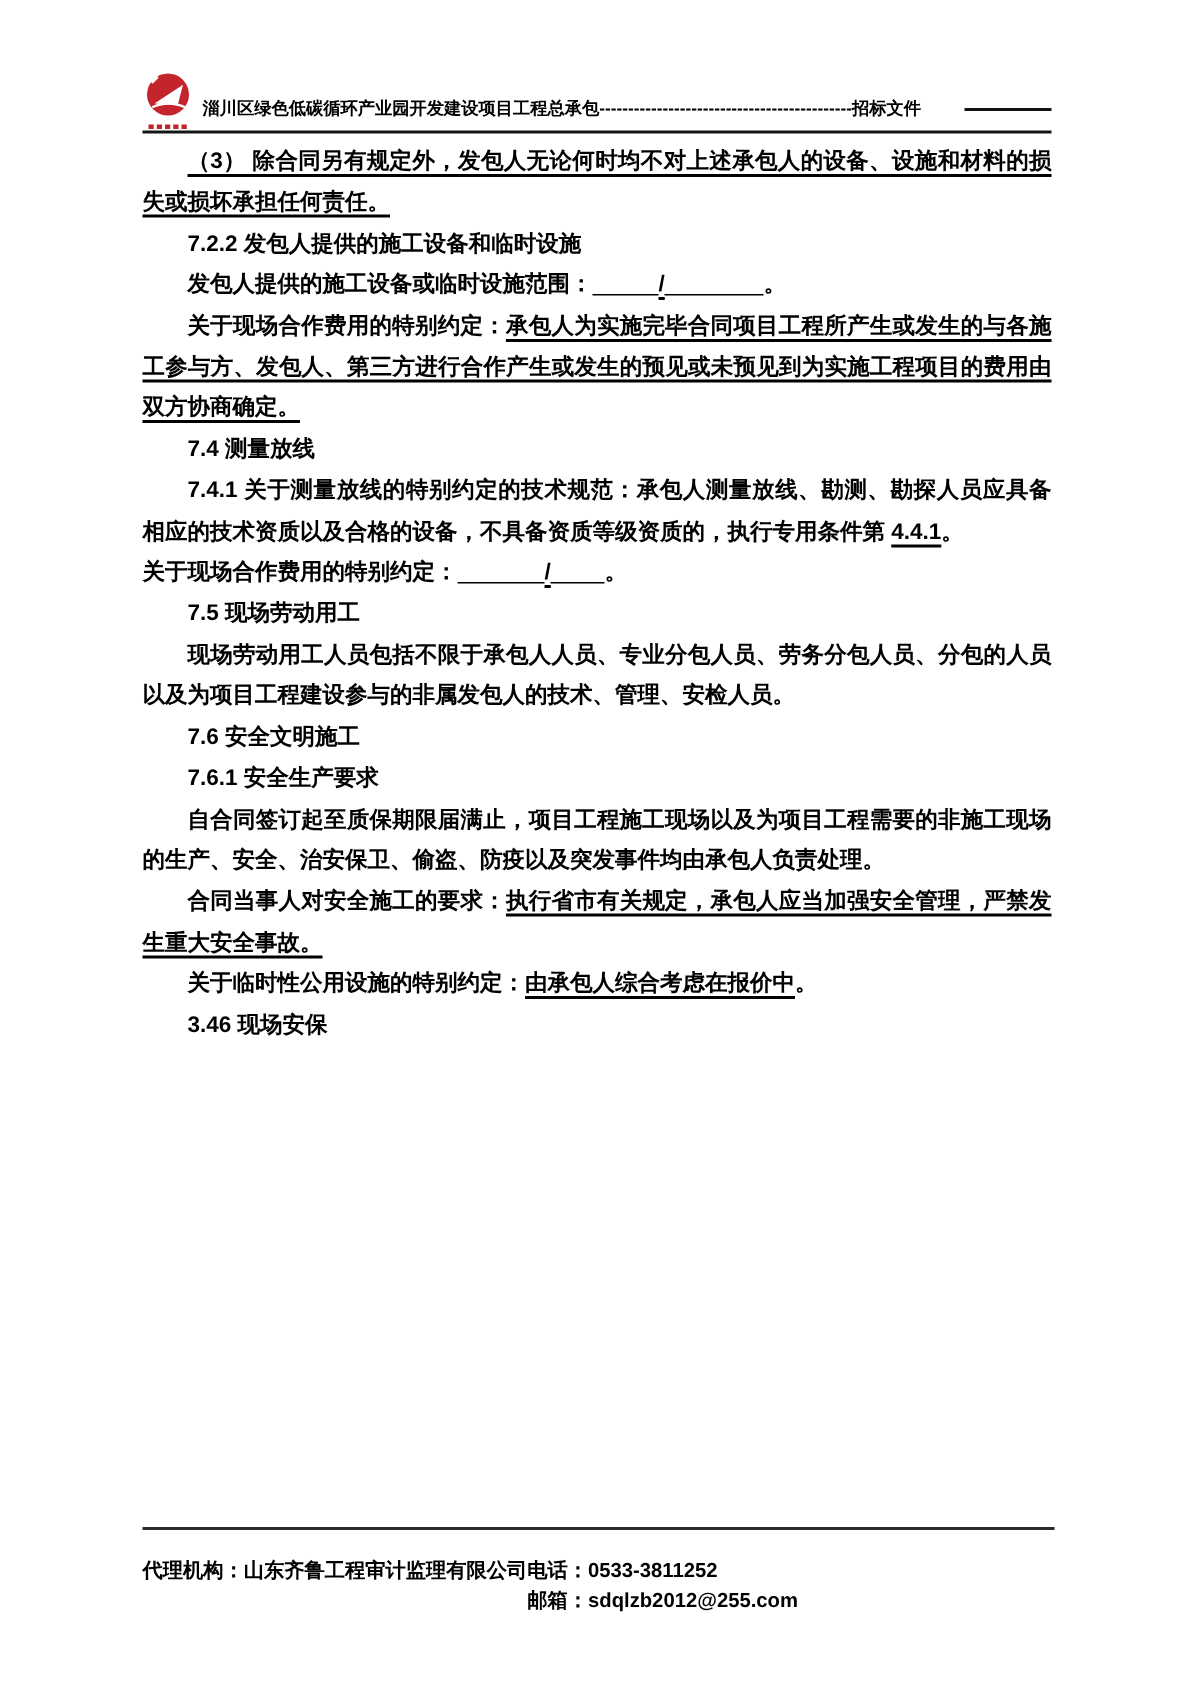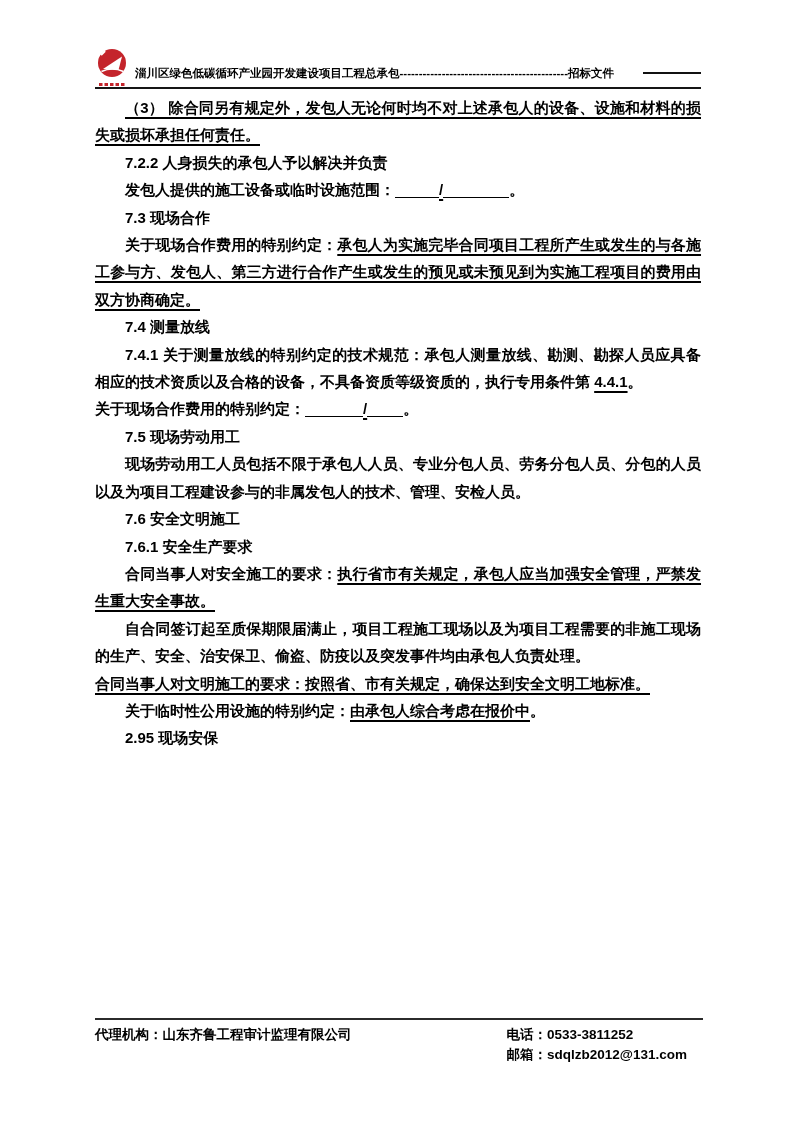--- a/index.html
+++ b/index.html
@@ -42,22 +42,22 @@
   .blank{
     display:inline-block;
     border-bottom:1.5px solid #000;
     transform:translateY(3px);
     height:2px;
   }
   
   .footer{
     position:absolute;left:95px;right:90px;top:1018px;
     border-top:2px solid #2b2b2b;
-    padding-top:5px;
-    display:flex;justify-content:space-between;
+    padding-top:17px;
+    display:flex;
     font-size:13.5px;line-height:19.5px;
   }
   .footer .col{white-space:nowrap;}
   .footer .col.right{margin-right:16px;}
 </style>
 </head>
 <body>
 
 <div class="page">
 
@@ -74,41 +74,39 @@
         <rect x="20.5" y="35" width="3.5" height="3"></rect>
         <rect x="26" y="35" width="3.5" height="3"></rect>
       </g>
     </svg>
     <div class="header-text"><span>淄川区绿色低碳循环产业园开发建设项目工程总承包</span><span>--------------------------------------------</span><span>招标文件</span></div>
     <div class="header-rightline"></div>
   </div>
 
   <div class="doc-body">
       <div class="para indent"><span class="u">（3） 除合同另有规定外，发包人无论何时均不对上述承包人的设备、设施和材料的损失或损坏承担任何责任。</span></div>
-      <div class="para indent"><span>7.2.2 人身损失的承包人予以解决并负责</span></div>
+      <div class="para indent"><span>7.2.2 发包人提供的施工设备和临时设施</span></div>
       <div class="para indent"><span>发包人提供的施工设备或临时设施范围：</span><span class="blank" style="width: 44px;"></span><span class="u">/</span><span class="blank" style="width: 66px;"></span><span>。</span></div>
-      <div class="para indent"><span>7.3 现场合作</span></div>
       <div class="para indent"><span>关于现场合作费用的特别约定：</span><span class="u">承包人为实施完毕合同项目工程所产生或发生的与各施工参与方、发包人、第三方进行合作产生或发生的预见或未预见到为实施工程项目的费用由双方协商确定。</span></div>
       <div class="para indent"><span>7.4 测量放线</span></div>
       <div class="para indent"><span>7.4.1 关于测量放线的特别约定的技术规范：承包人测量放线、勘测、勘探人员应具备相应的技术资质以及合格的设备，不具备资质等级资质的，执行专用条件第 </span><span class="u">4.4.1</span><span>。</span></div>
       <div class="para"><span>关于现场合作费用的特别约定：</span><span class="blank" style="width: 58px;"></span><span class="u">/</span><span class="blank" style="width: 36px;"></span><span>。</span></div>
       <div class="para indent"><span>7.5 现场劳动用工</span></div>
       <div class="para indent"><span>现场劳动用工人员包括不限于承包人人员、专业分包人员、劳务分包人员、分包的人员以及为项目工程建设参与的非属发包人的技术、管理、安检人员。</span></div>
       <div class="para indent"><span>7.6 安全文明施工</span></div>
       <div class="para indent"><span>7.6.1 安全生产要求</span></div>
+      <div class="para indent"><span>自合同签订起至质保期限届满止，项目工程施工现场以及为项目工程需要的非施工现场的生产、安全、治安保卫、偷盗、防疫以及突发事件均由承包人负责处理。</span></div>
       <div class="para indent"><span>合同当事人对安全施工的要求：</span><span class="u">执行省市有关规定，承包人应当加强安全管理，严禁发生重大安全事故。</span></div>
-      <div class="para indent"><span>自合同签订起至质保期限届满止，项目工程施工现场以及为项目工程需要的非施工现场的生产、安全、治安保卫、偷盗、防疫以及突发事件均由承包人负责处理。</span></div>
-      <div class="para"><span class="u">合同当事人对文明施工的要求：按照省、市有关规定，确保达到安全文明工地标准。 </span></div>
       <div class="para indent"><span>关于临时性公用设施的特别约定：</span><span class="u">由承包人综合考虑在报价中</span><span>。</span></div>
-      <div class="para indent"><span>2.95 现场安保</span></div>
+      <div class="para indent"><span>3.46 现场安保</span></div>
     </div>
 
   <div class="footer">
     <div class="col left">
       <div><span>代理机构：</span><span>山东齐鲁工程审计监理有限公司</span></div>
     </div>
     <div class="col right">
       <div><span>电话：</span><span>0533-3811252</span></div>
-      <div><span>邮箱：</span><span>sdqlzb2012@131.com</span></div>
+      <div><span>邮箱：</span><span>sdqlzb2012@255.com</span></div>
     </div>
   </div>
 
 </div>
 
 </body></html>

